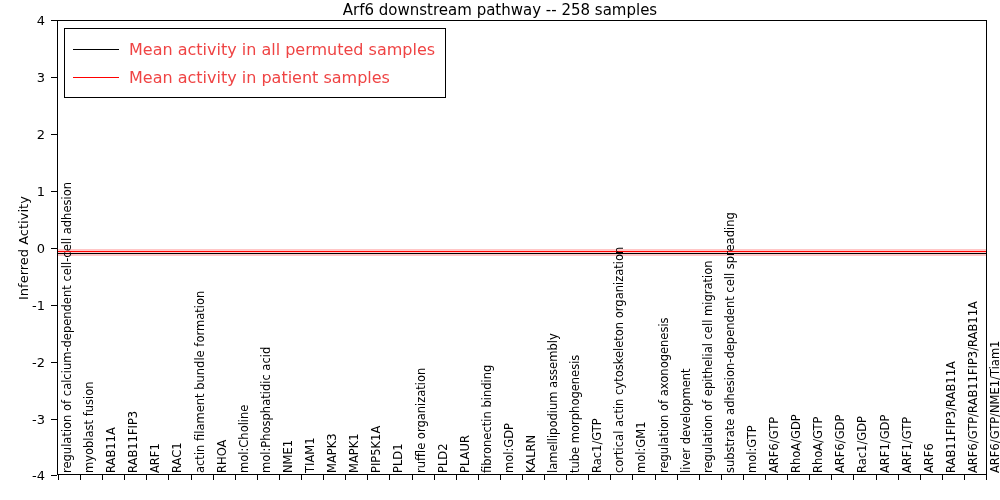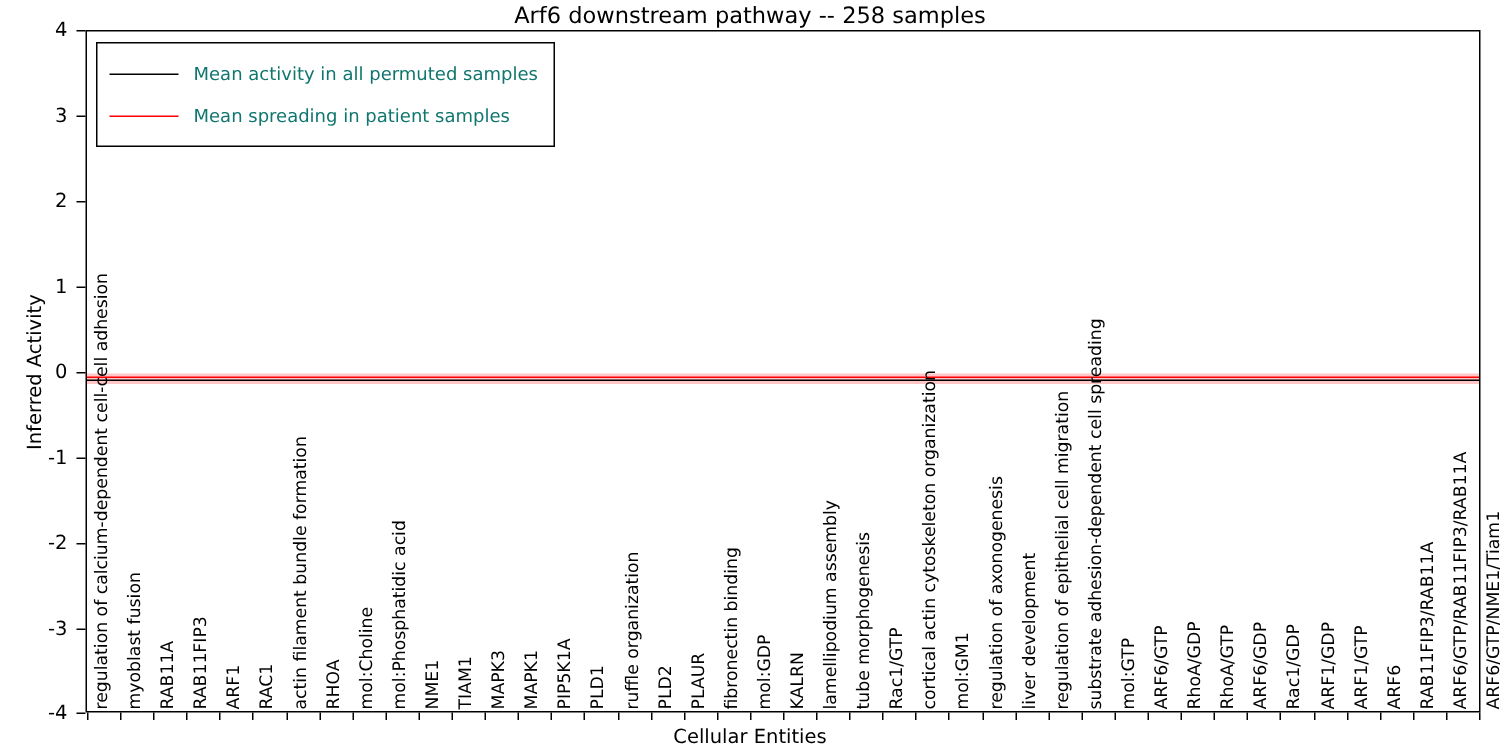--- a/index.html
+++ b/index.html
@@ -120,22 +120,22 @@
     height: 28px;
   }
   .legend-swatch {
     width: 46px;
     height: 0;
     border-top-width: 1px;
     border-top-style: solid;
     margin-right: 10px;
   }
   .legend-text {
-    font-size: 12px;
-    color: #0f766e;
+    font-size: 16px;
+    color: #ef4444;
     white-space: nowrap;
   }
 </style>
 </head>
 <body>
 
 <div id="figure">
 
   <div id="chart-title">Arf6 downstream pathway -- 258 samples</div>
 
@@ -251,26 +251,25 @@
       <div class="xtick" style="left: 919.714px;"></div>
       <div class="xtick-label" style="left: 923.714px;">ARF6</div>
       <div class="xtick" style="left: 941.81px;"></div>
       <div class="xtick-label" style="left: 945.81px;">RAB11FIP3/RAB11A</div>
       <div class="xtick" style="left: 963.905px;"></div>
       <div class="xtick-label" style="left: 967.905px;">ARF6/GTP/RAB11FIP3/RAB11A</div>
       <div class="xtick" style="left: 986px;"></div>
       <div class="xtick-label" style="left: 990px;">ARF6/GTP/NME1/Tiam1</div>
     </div>
 
-  <div id="xlabel">Cellular Entities</div>
 
   <div id="legend">
     <div class="legend-row">
       <span class="legend-swatch" style="border-top-color:#000000;"></span>
       <span class="legend-text">Mean activity in all permuted samples</span>
     </div>
     <div class="legend-row">
       <span class="legend-swatch" style="border-top-color:#ff0000;"></span>
-      <span class="legend-text">Mean spreading in patient samples</span>
+      <span class="legend-text">Mean activity in patient samples</span>
     </div>
   </div>
 
 </div>
 
 </body></html>

